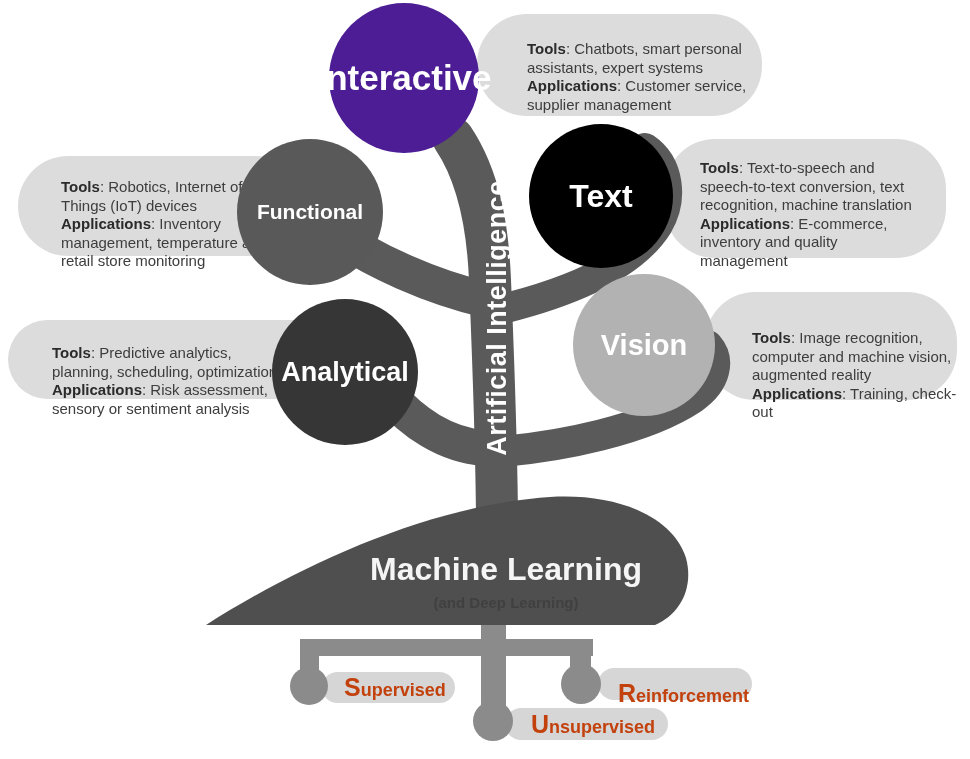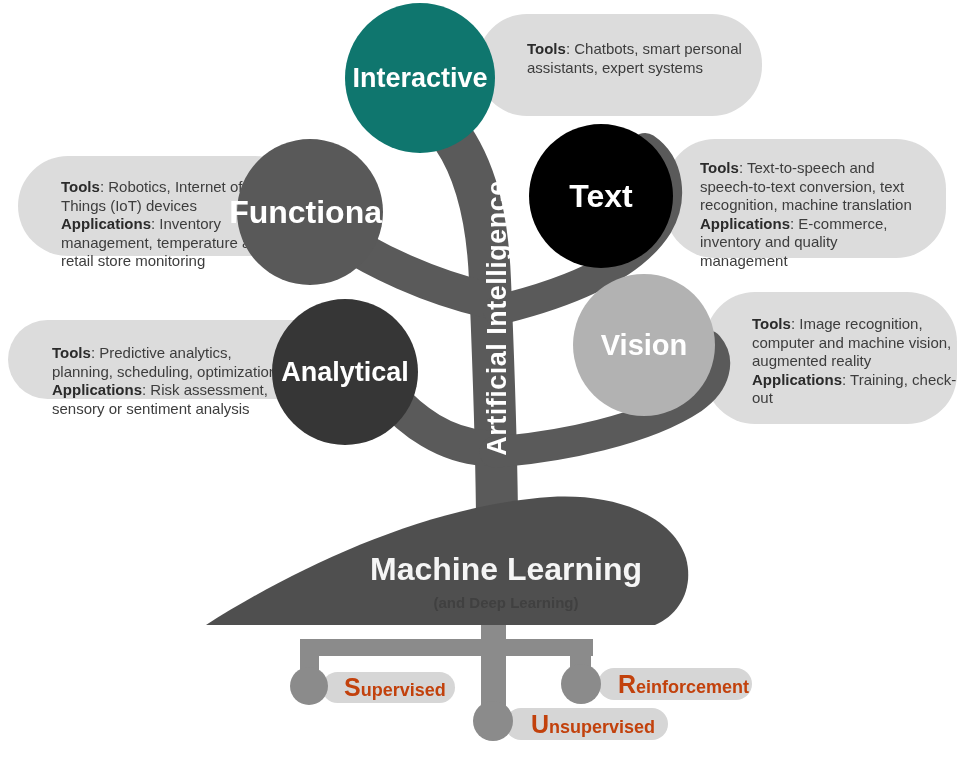--- a/index.html
+++ b/index.html
@@ -21,22 +21,22 @@
   }
   .bubble-text b{color:#2b2b2b;}
   .seg{display:block;}
 
   
   .node{
     position:absolute;border-radius:50%;z-index:3;
     display:flex;align-items:center;justify-content:center;
     color:#ffffff;font-weight:bold;
   }
-  .node-interactive{left:345px;top:3px;width:150px;height:150px;background:#0f766e;font-size:27px;}
-  .node-functional{left:237px;top:139px;width:146px;height:146px;background:#595959;font-size:32px;}
+  .node-interactive{left:329px;top:3px;width:150px;height:150px;background:#4c1d95;font-size:35px;}
+  .node-functional{left:237px;top:139px;width:146px;height:146px;background:#595959;font-size:21px;}
   .node-text{left:529px;top:124px;width:144px;height:144px;background:#000000;font-size:32px;}
   .node-analytical{left:272px;top:299px;width:146px;height:146px;background:#363636;font-size:27px;}
   .node-vision{left:573px;top:274px;width:142px;height:142px;background:#b2b2b2;font-size:29px;}
 
   
   .trunk-label{
     position:absolute;left:332px;top:300px;width:330px;height:36px;z-index:4;
     transform:rotate(-90deg);
     color:#ffffff;font-weight:bold;font-size:27px;letter-spacing:.5px;
     text-align:center;line-height:36px;white-space:nowrap;
@@ -53,43 +53,44 @@
   }
 
   
   .pill{
     position:absolute;background:#d6d6d6;border-radius:16px;z-index:1;
     color:#c2410c;font-weight:bold;font-size:18px;line-height:24px;
     box-sizing:border-box;
   }
   .pill::first-letter{font-size:25px;}
   .pill-supervised{left:322px;top:672px;width:133px;height:31px;padding:3px 0 0 22px;}
-  .pill-reinforcement{left:598px;top:668px;width:154px;height:32px;padding:4px 0 0 20px;}
+  .pill-reinforcement{left:598px;top:668px;width:154px;height:32px;padding:13px 0 0 20px;}
   .pill-unsupervised{left:505px;top:708px;width:163px;height:32px;padding:4px 0 0 26px;}
 
   
   .bubble-interactive{left:477px;top:14px;width:285px;height:102px;padding:14px 12px 0 38px;}
   .bubble-interactive .bubble-text{width:228px;}
   .bubble-functional{left:18px;top:156px;width:287px;height:100px;padding:10px 10px 0 31px;}
   .bubble-functional .bubble-text{width:206px;}
   .bubble-text-branch{left:665px;top:139px;width:281px;height:119px;padding:8px 10px 0 23px;}
   .bubble-text-branch .bubble-text{width:225px;}
   .bubble-analytical{left:8px;top:320px;width:325px;height:79px;padding:12px 10px 0 32px;}
   .bubble-analytical .bubble-text{width:243px;}
-  .bubble-vision{left:705px;top:292px;width:252px;height:132px;padding:11px 10px 0 35px;}
+  .bubble-vision{left:705px;top:292px;width:252px;height:108px;padding:25px 10px 0 35px;}
   .bubble-vision .bubble-text{width:206px;}
 </style>
 </head>
 <body>
 
 <div class="stage">
 
   <div class="bubble bubble-interactive">
     <p class="bubble-text">
       <span class="seg"><b>Tools</b><span>: Chatbots, smart personal assistants, expert systems</span></span>
+      <span class="seg"><b>Applications</b><span>: Customer service, supplier management</span></span>
     </p>
   </div>
 
   <div class="bubble bubble-functional">
     <p class="bubble-text">
       <span class="seg"><b>Tools</b><span>: Robotics, Internet of Things (IoT) devices</span></span>
       <span class="seg"><b>Applications</b><span>: Inventory management, temperature and retail store monitoring</span></span>
     </p>
   </div>
 

